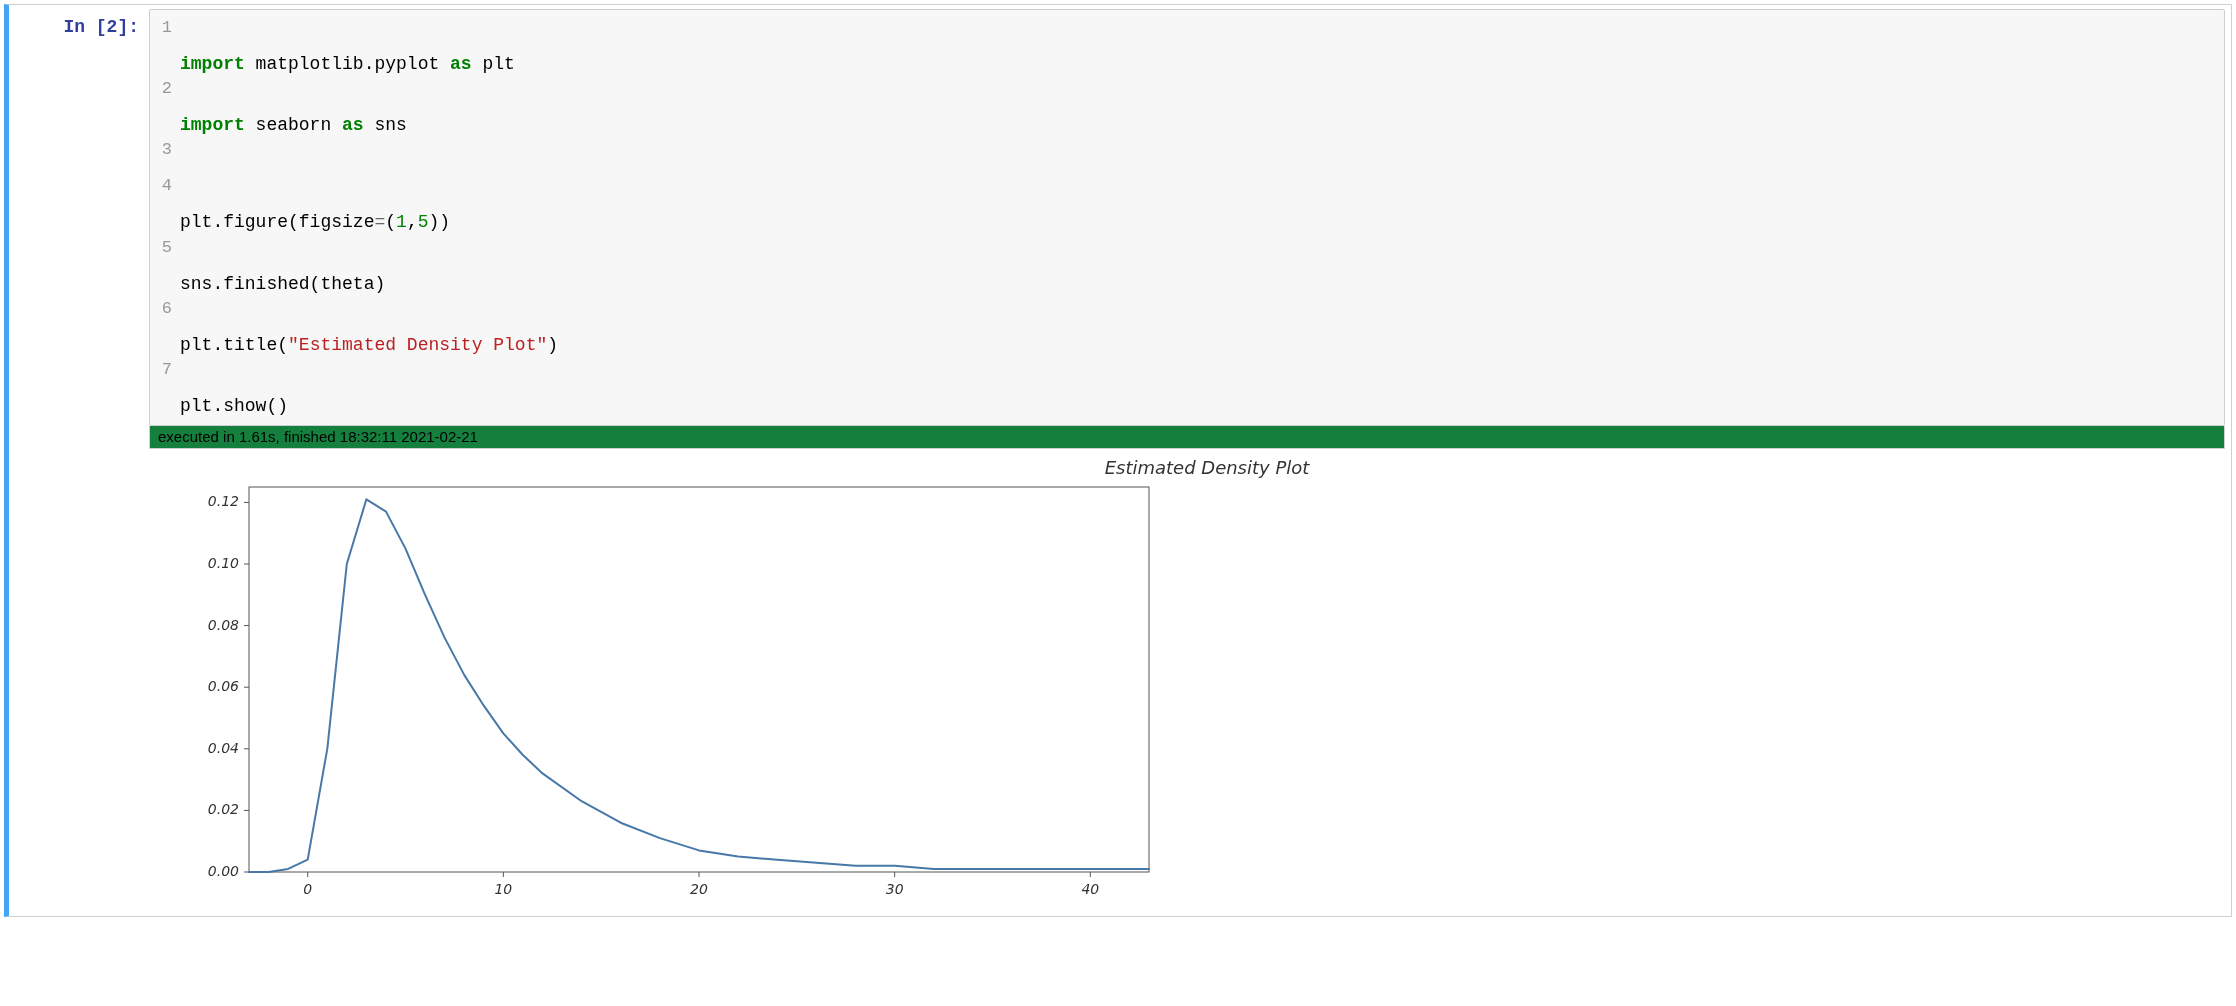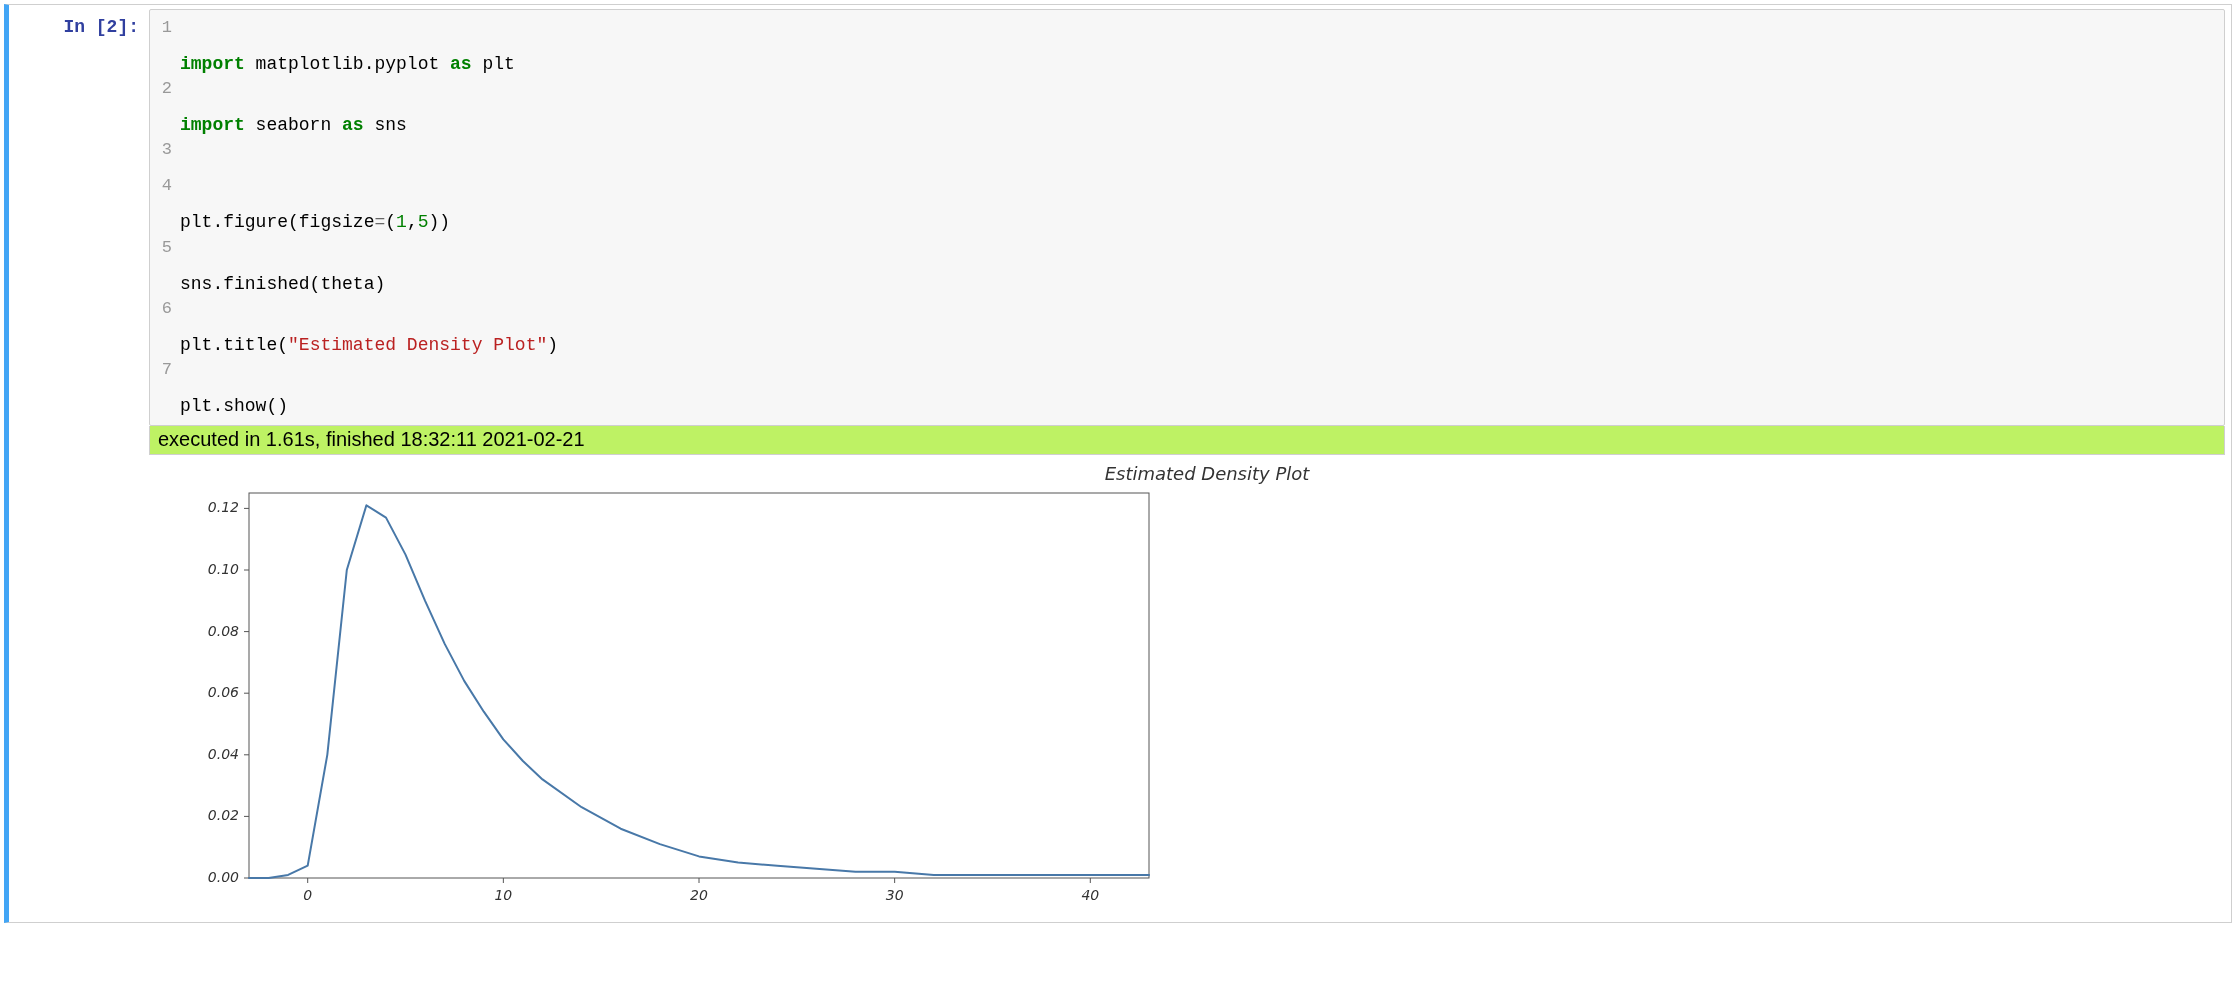--- a/index.html
+++ b/index.html
@@ -60,22 +60,22 @@
     flex: 1;
     margin-top: 36px;
   }
   .kw { color: #008000; font-weight: bold; }
   .op { color: #666; }
   .num { color: #008000; }
   .str { color: #BA2121; }
   .exec-info {
     border: 1px solid #cfcfcf;
     border-top: none;
-    background: #bef264;
-    font-size: 20px;
+    background: #15803d;
+    font-size: 15px;
     padding: 2px 8px 3px 8px;
     color: #000;
   }
   .output-area {
     padding: 8px 0 0 40px;
     font-style: italic;
   }
   .chart-wrap {
     position: relative;
   }

